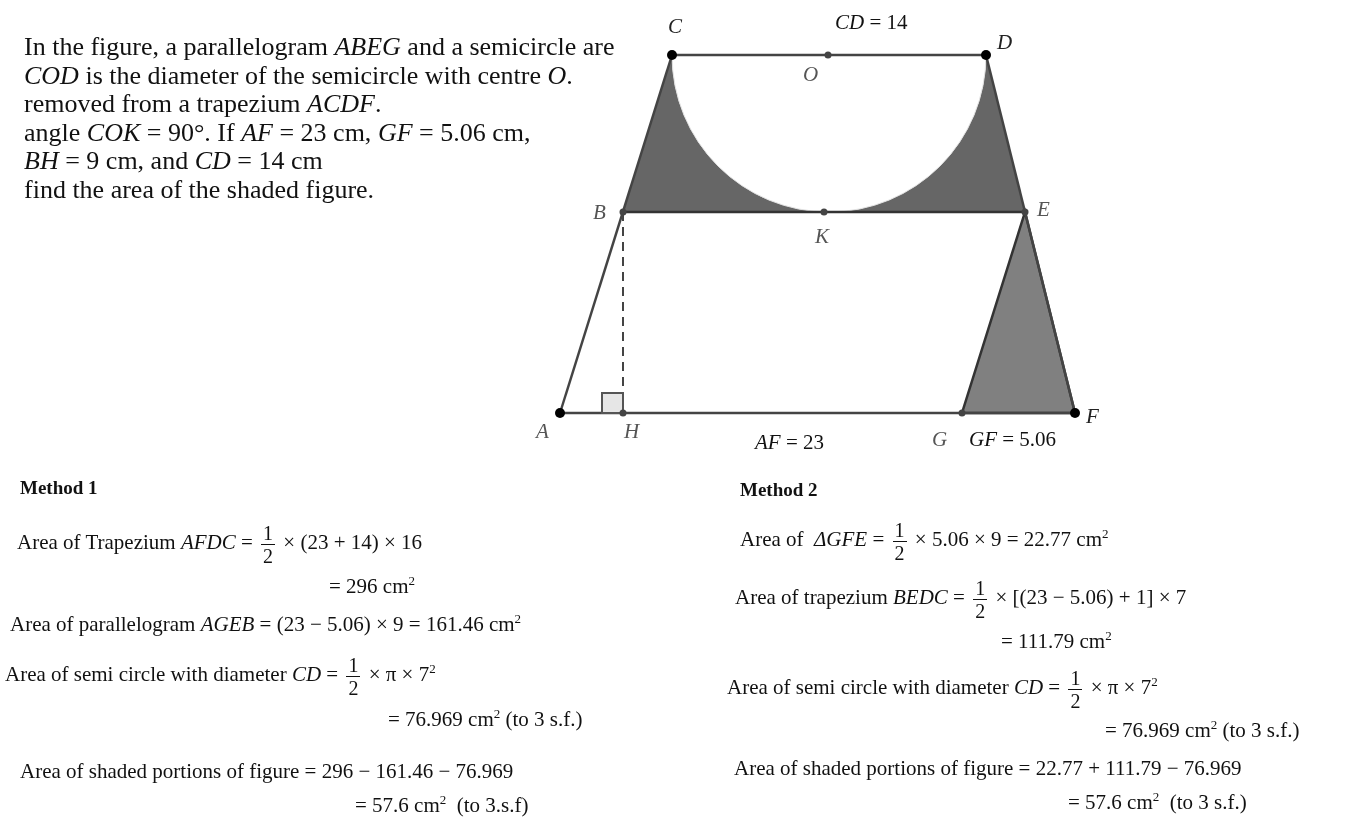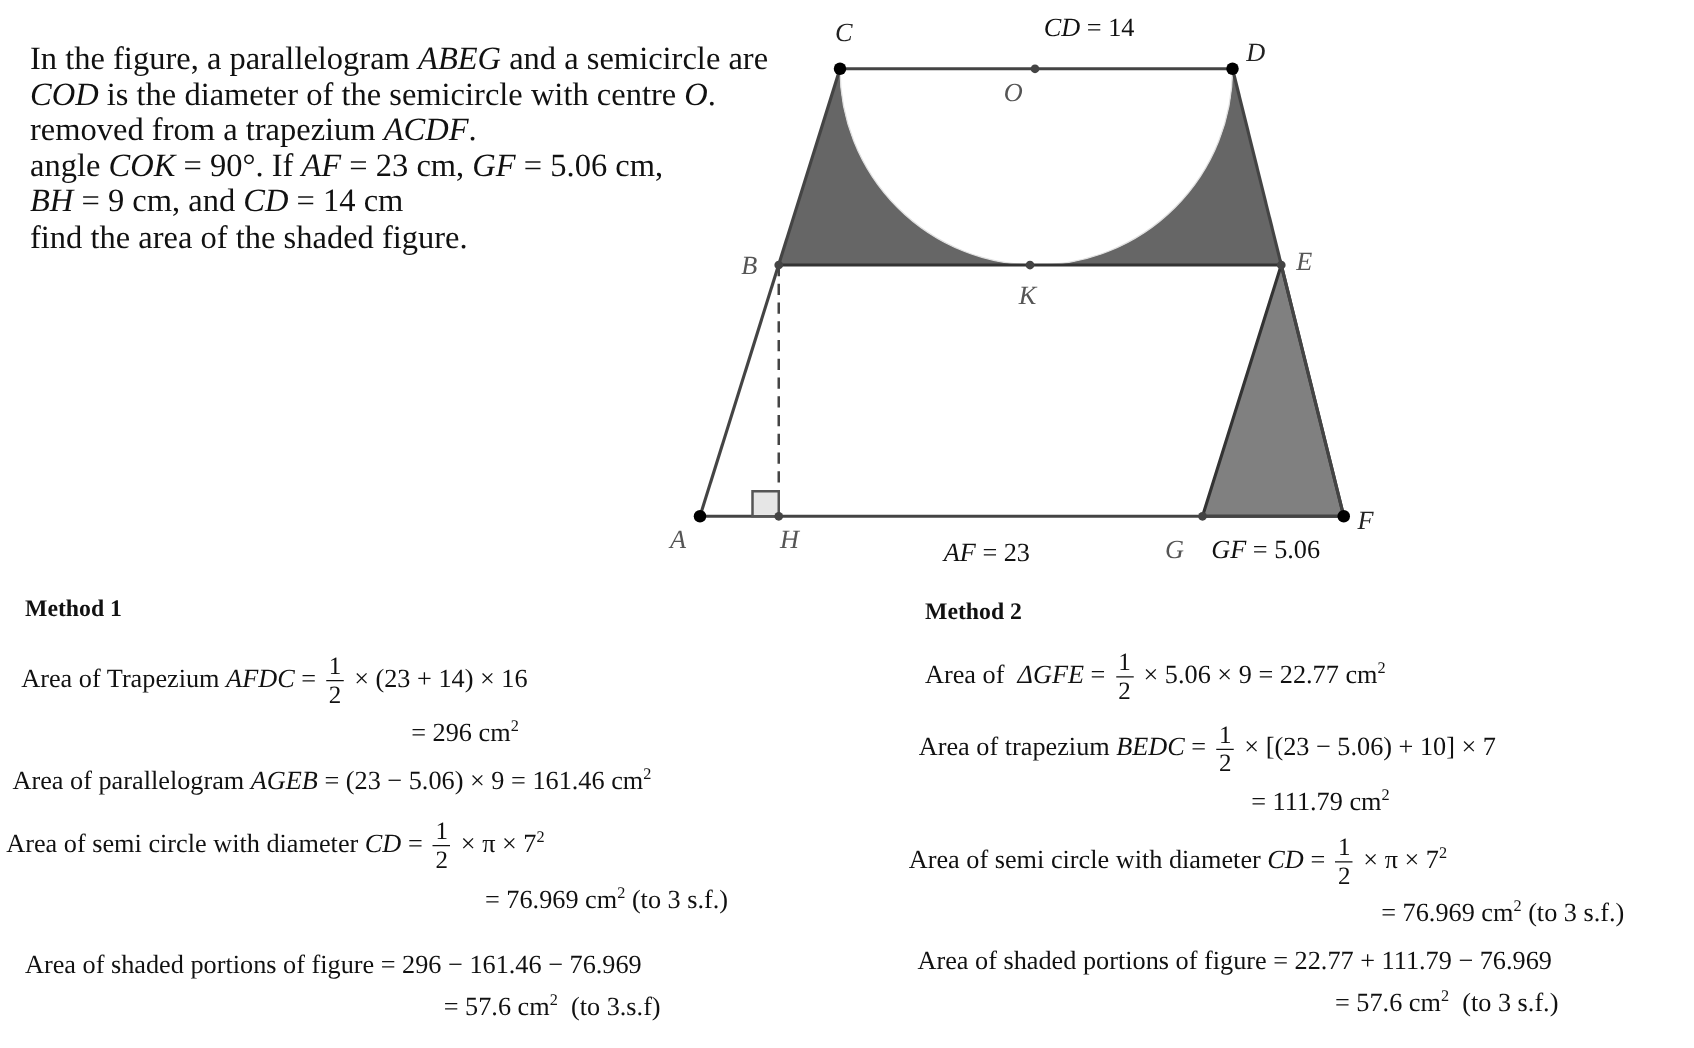--- a/index.html
+++ b/index.html
@@ -96,21 +96,21 @@
 <div class="sol" style="left:20px; top:759px;"><span>Area of shaded portions of figure = 296 − 161.46 − 76.969</span></div>
 <div class="sol" style="left:355px; top:793px;"><span>= 57.6 cm</span><sup>2</sup><span style="white-space:pre">  (to 3.s.f)</span></div>
 
 <div class="sol hd" style="left:740px; top:479px;">Method 2</div>
 
 <div class="sol" style="left:740px; top:519px;">
   <span style="white-space:pre">Area of  </span><span class="m">ΔGFE</span><span> = </span><span class="frac"><span class="num">1</span><span class="den">2</span></span><span> × 5.06 × 9 = 22.77 cm</span><sup>2</sup>
 </div>
 
 <div class="sol" style="left:735px; top:577px;">
-  <span>Area of trapezium </span><span class="m">BEDC</span><span> = </span><span class="frac"><span class="num">1</span><span class="den">2</span></span><span> × [(23 − 5.06) + 10] × 7</span>
+  <span>Area of trapezium </span><span class="m">BEDC</span><span> = </span><span class="frac"><span class="num">1</span><span class="den">2</span></span><span> × [(23 − 5.06) + 1] × 7</span>
 </div>
 <div class="sol" style="left:1001px; top:629px;"><span>= 111.79 cm</span><sup>2</sup></div>
 
 <div class="sol" style="left:727px; top:667px;">
   <span>Area of semi circle with diameter </span><span class="m">CD</span><span> = </span><span class="frac"><span class="num">1</span><span class="den">2</span></span><span> × π × 7</span><sup>2</sup>
 </div>
 <div class="sol" style="left:1105px; top:718px;"><span>= 76.969 cm</span><sup>2</sup><span> (to 3 s.f.)</span></div>
 
 <div class="sol" style="left:734px; top:756px;"><span>Area of shaded portions of figure = 22.77 + 111.79 − 76.969</span></div>
 <div class="sol" style="left:1068px; top:790px;"><span>= 57.6 cm</span><sup>2</sup><span style="white-space:pre">  (to 3 s.f.)</span></div>

